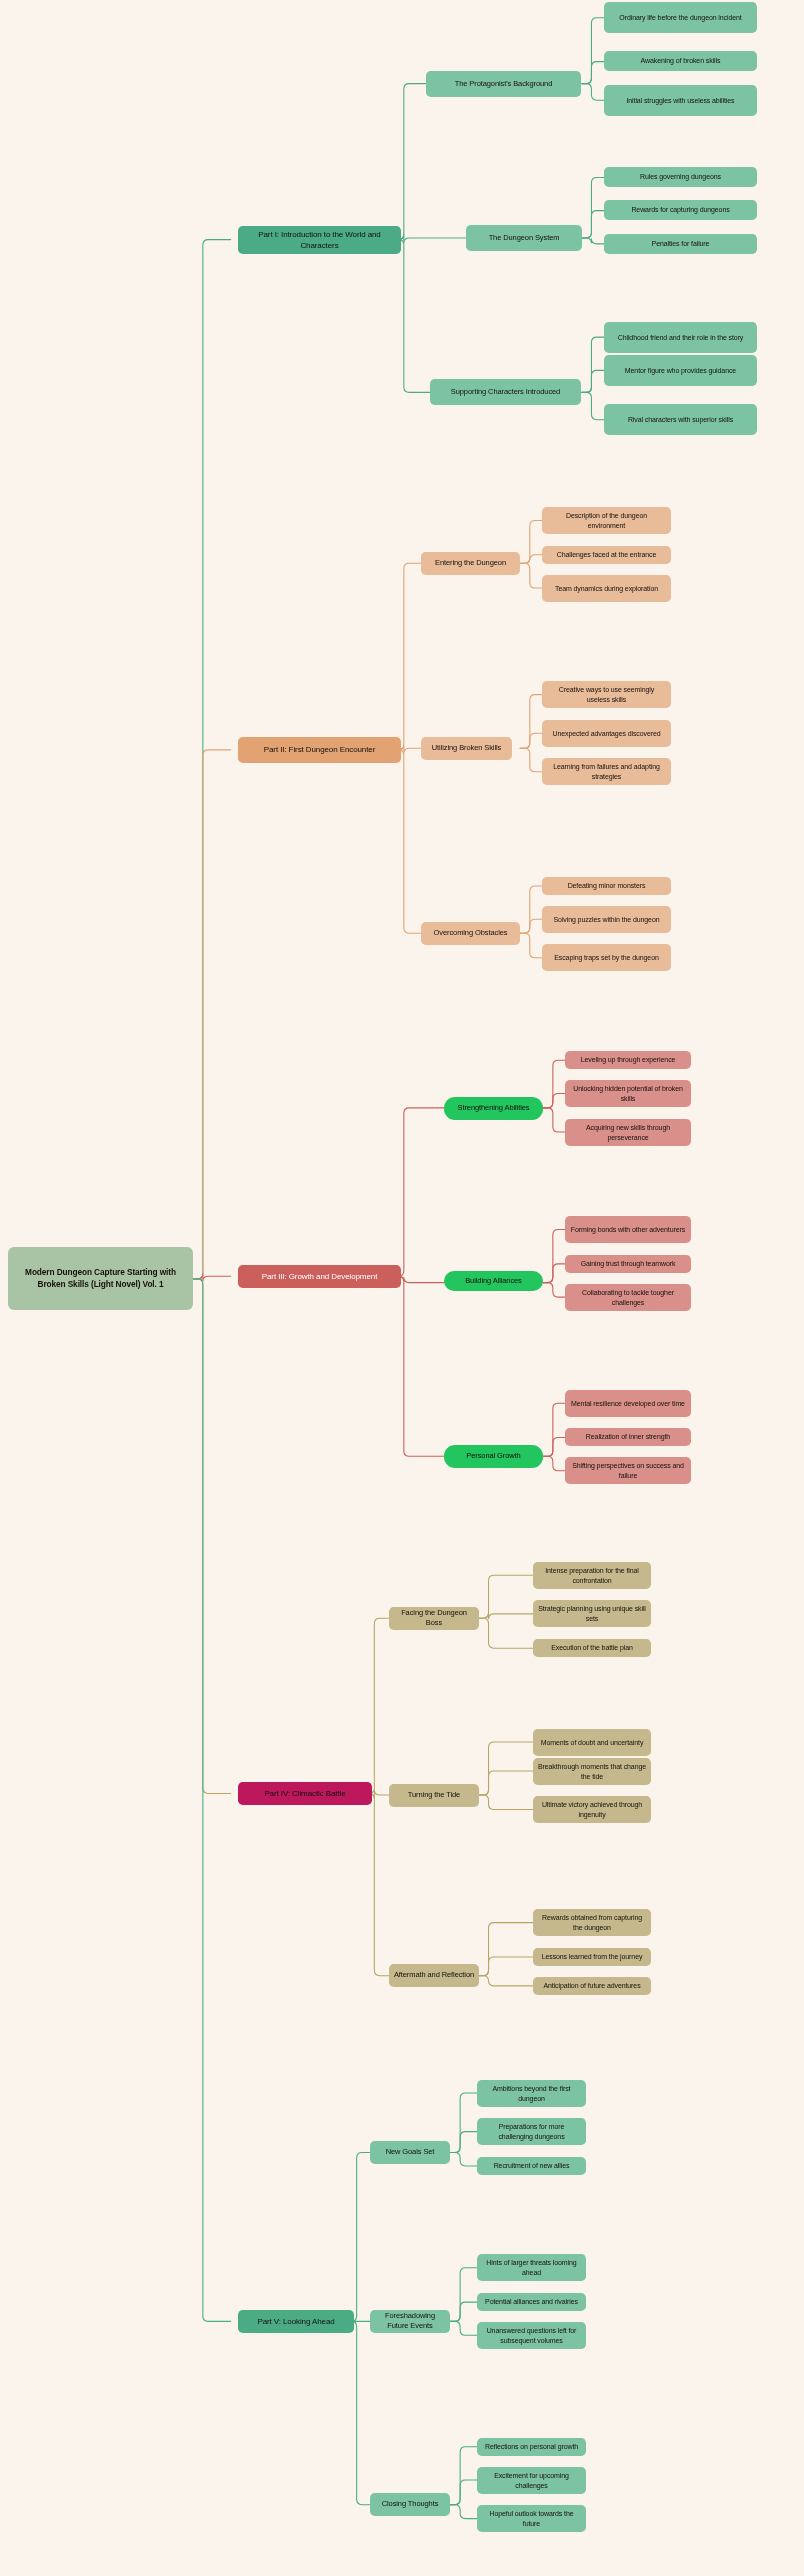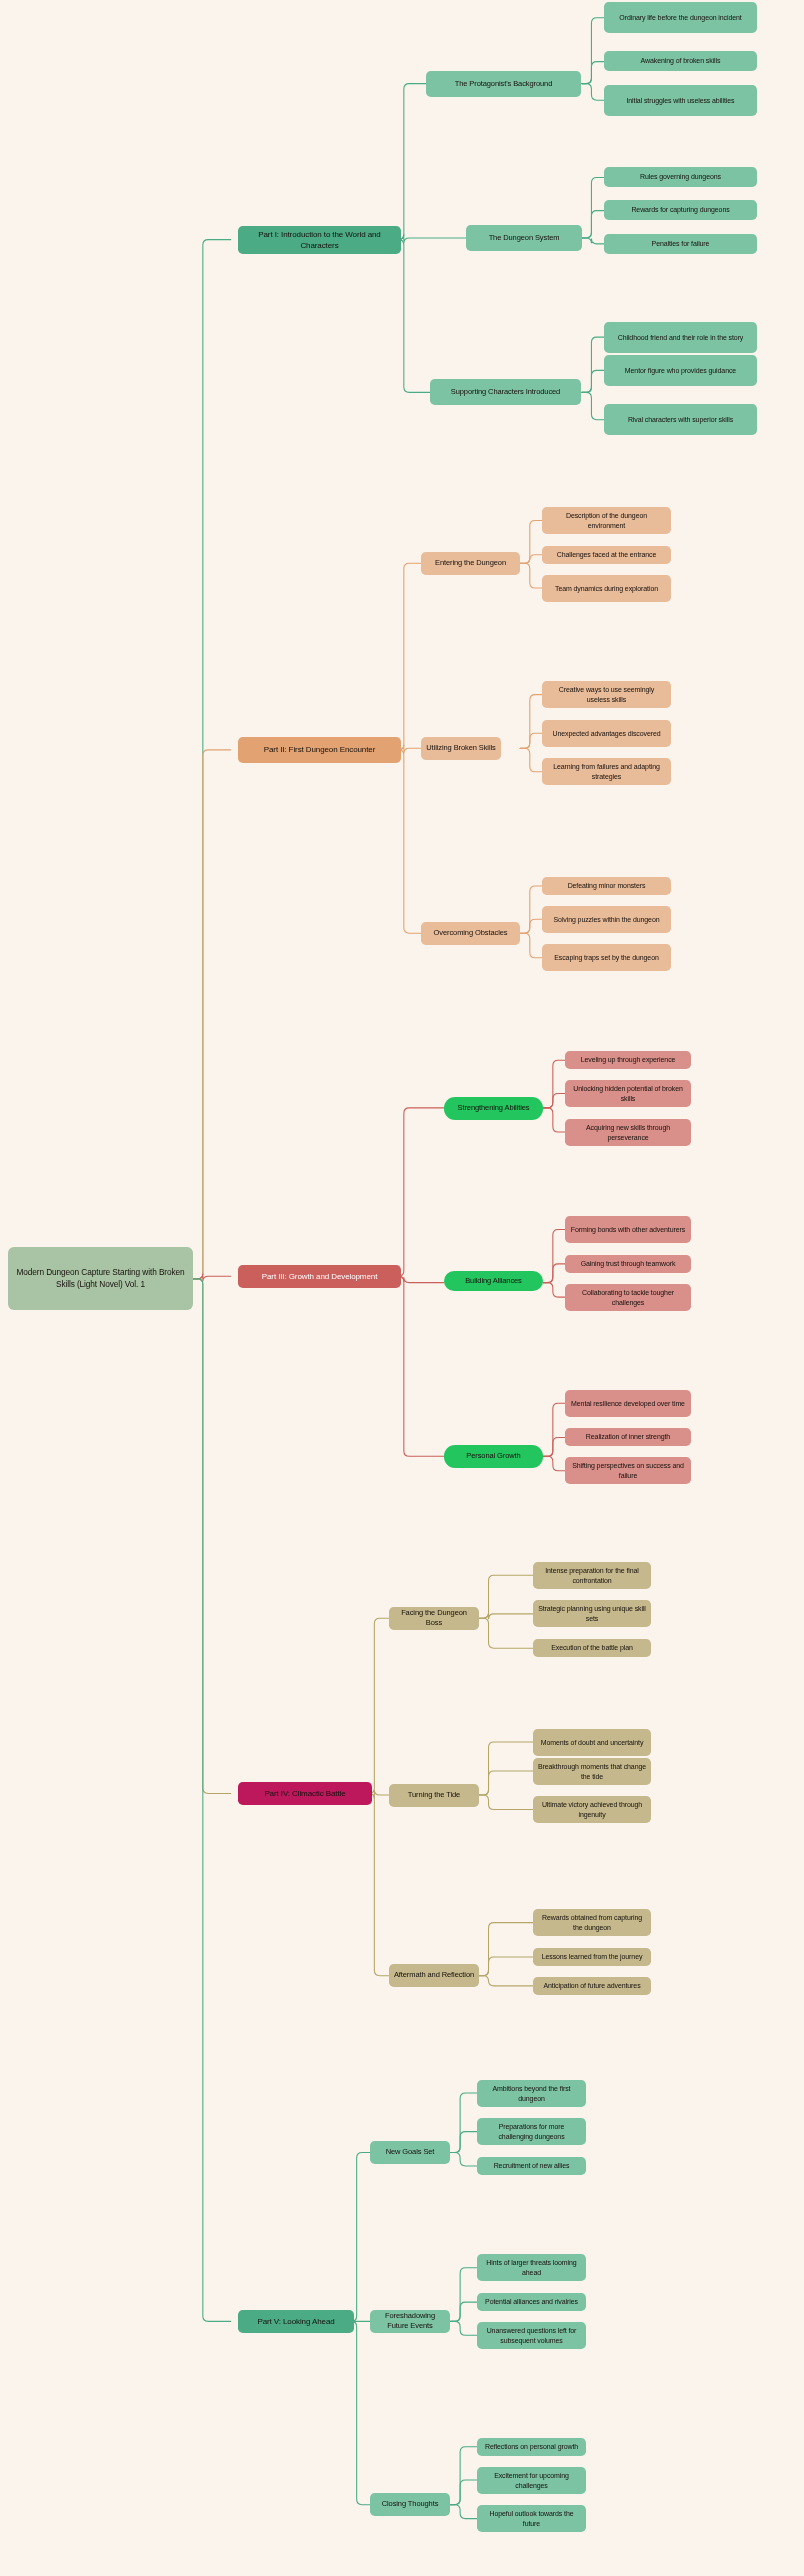--- a/index.html
+++ b/index.html
@@ -15,21 +15,21 @@
     position:absolute;
     box-sizing:border-box;
     display:flex;align-items:center;justify-content:center;
     text-align:center;
     border-radius:4.8px;
     line-height:1.38;
     padding:2.1px 4.8px;
     color:#17110c;
     letter-spacing:-0.1px;
   }
-  .root{ background:#a9c4a4; font-size:8.3px; border-radius:5.9px; }
+  .root{ background:#a9c4a4; font-size:8.3px; border-radius:5.9px;font-weight:bold; }
   .lv1{ font-size:8px;margin-left:8px; }
   .lv2{ font-size:7.5px; }
   .lv3{ font-size:7px; }
 
   .c-green-1{background:#4aab85;}
   .c-green-2{background:#7cc3a4;}
   .c-green-3{background:#7cc3a4;}
 
   .c-orange-1{background:#e2a272;}
   .c-orange-2{background:#e8bb99;}
@@ -127,21 +127,21 @@
       <div class="node lv3 c-green-3" style="left: 604px; top: 234px; width: 153px; height: 20.4px;">Penalties for failure</div>
       <div class="node lv2 c-green-2" style="left: 430px; top: 379px; width: 151px; height: 26px;">Supporting Characters Introduced</div>
       <div class="node lv3 c-green-3" style="left: 604px; top: 322px; width: 153px; height: 31px;">Childhood friend and their role in the story</div>
       <div class="node lv3 c-green-3" style="left: 604px; top: 355px; width: 153px; height: 31px;">Mentor figure who provides guidance</div>
       <div class="node lv3 c-green-3" style="left: 604px; top: 404px; width: 153px; height: 31px;">Rival characters with superior skills</div>
       <div class="node lv1 c-orange-1" style="left: 230px; top: 737px; width: 163px; height: 26px;">Part II: First Dungeon Encounter</div>
       <div class="node lv2 c-orange-2" style="left: 421px; top: 552px; width: 99px; height: 22.5px;">Entering the Dungeon</div>
       <div class="node lv3 c-orange-3" style="left: 542px; top: 507px; width: 129px; height: 27px;">Description of the dungeon environment</div>
       <div class="node lv3 c-orange-3" style="left: 542px; top: 546px; width: 129px; height: 18px;">Challenges faced at the entrance</div>
       <div class="node lv3 c-orange-3" style="left: 542px; top: 575px; width: 129px; height: 27px;">Team dynamics during exploration</div>
-      <div class="node lv2 c-orange-2" style="left: 421px; top: 737px; width: 80px; height: 22.5px;">Utilizing Broken Skills</div>
+      <div class="node lv2 c-orange-2" style="left: 421px; top: 737px; width: 91px; height: 22.5px;">Utilizing Broken Skills</div>
       <div class="node lv3 c-orange-3" style="left: 542px; top: 681px; width: 129px; height: 27px;">Creative ways to use seemingly useless skills</div>
       <div class="node lv3 c-orange-3" style="left: 542px; top: 720px; width: 129px; height: 27px;">Unexpected advantages discovered</div>
       <div class="node lv3 c-orange-3" style="left: 542px; top: 758px; width: 129px; height: 27px;">Learning from failures and adapting strategies</div>
       <div class="node lv2 c-orange-2" style="left: 421px; top: 922px; width: 99px; height: 22.5px;">Overcoming Obstacles</div>
       <div class="node lv3 c-orange-3" style="left: 542px; top: 877px; width: 129px; height: 18px;">Defeating minor monsters</div>
       <div class="node lv3 c-orange-3" style="left: 542px; top: 906px; width: 129px; height: 27px;">Solving puzzles within the dungeon</div>
       <div class="node lv3 c-orange-3" style="left: 542px; top: 944px; width: 129px; height: 27px;">Escaping traps set by the dungeon</div>
       <div class="node lv1 c-red-1" style="left: 230px; top: 1265px; width: 163px; height: 22.5px;">Part III: Growth and Development</div>
       <div class="node lv2 c-red-2" style="left: 444px; top: 1097px; width: 99px; height: 22.5px;">Strengthening Abilities</div>
       <div class="node lv3 c-red-3" style="left: 565px; top: 1051px; width: 126px; height: 18px;">Leveling up through experience</div>

